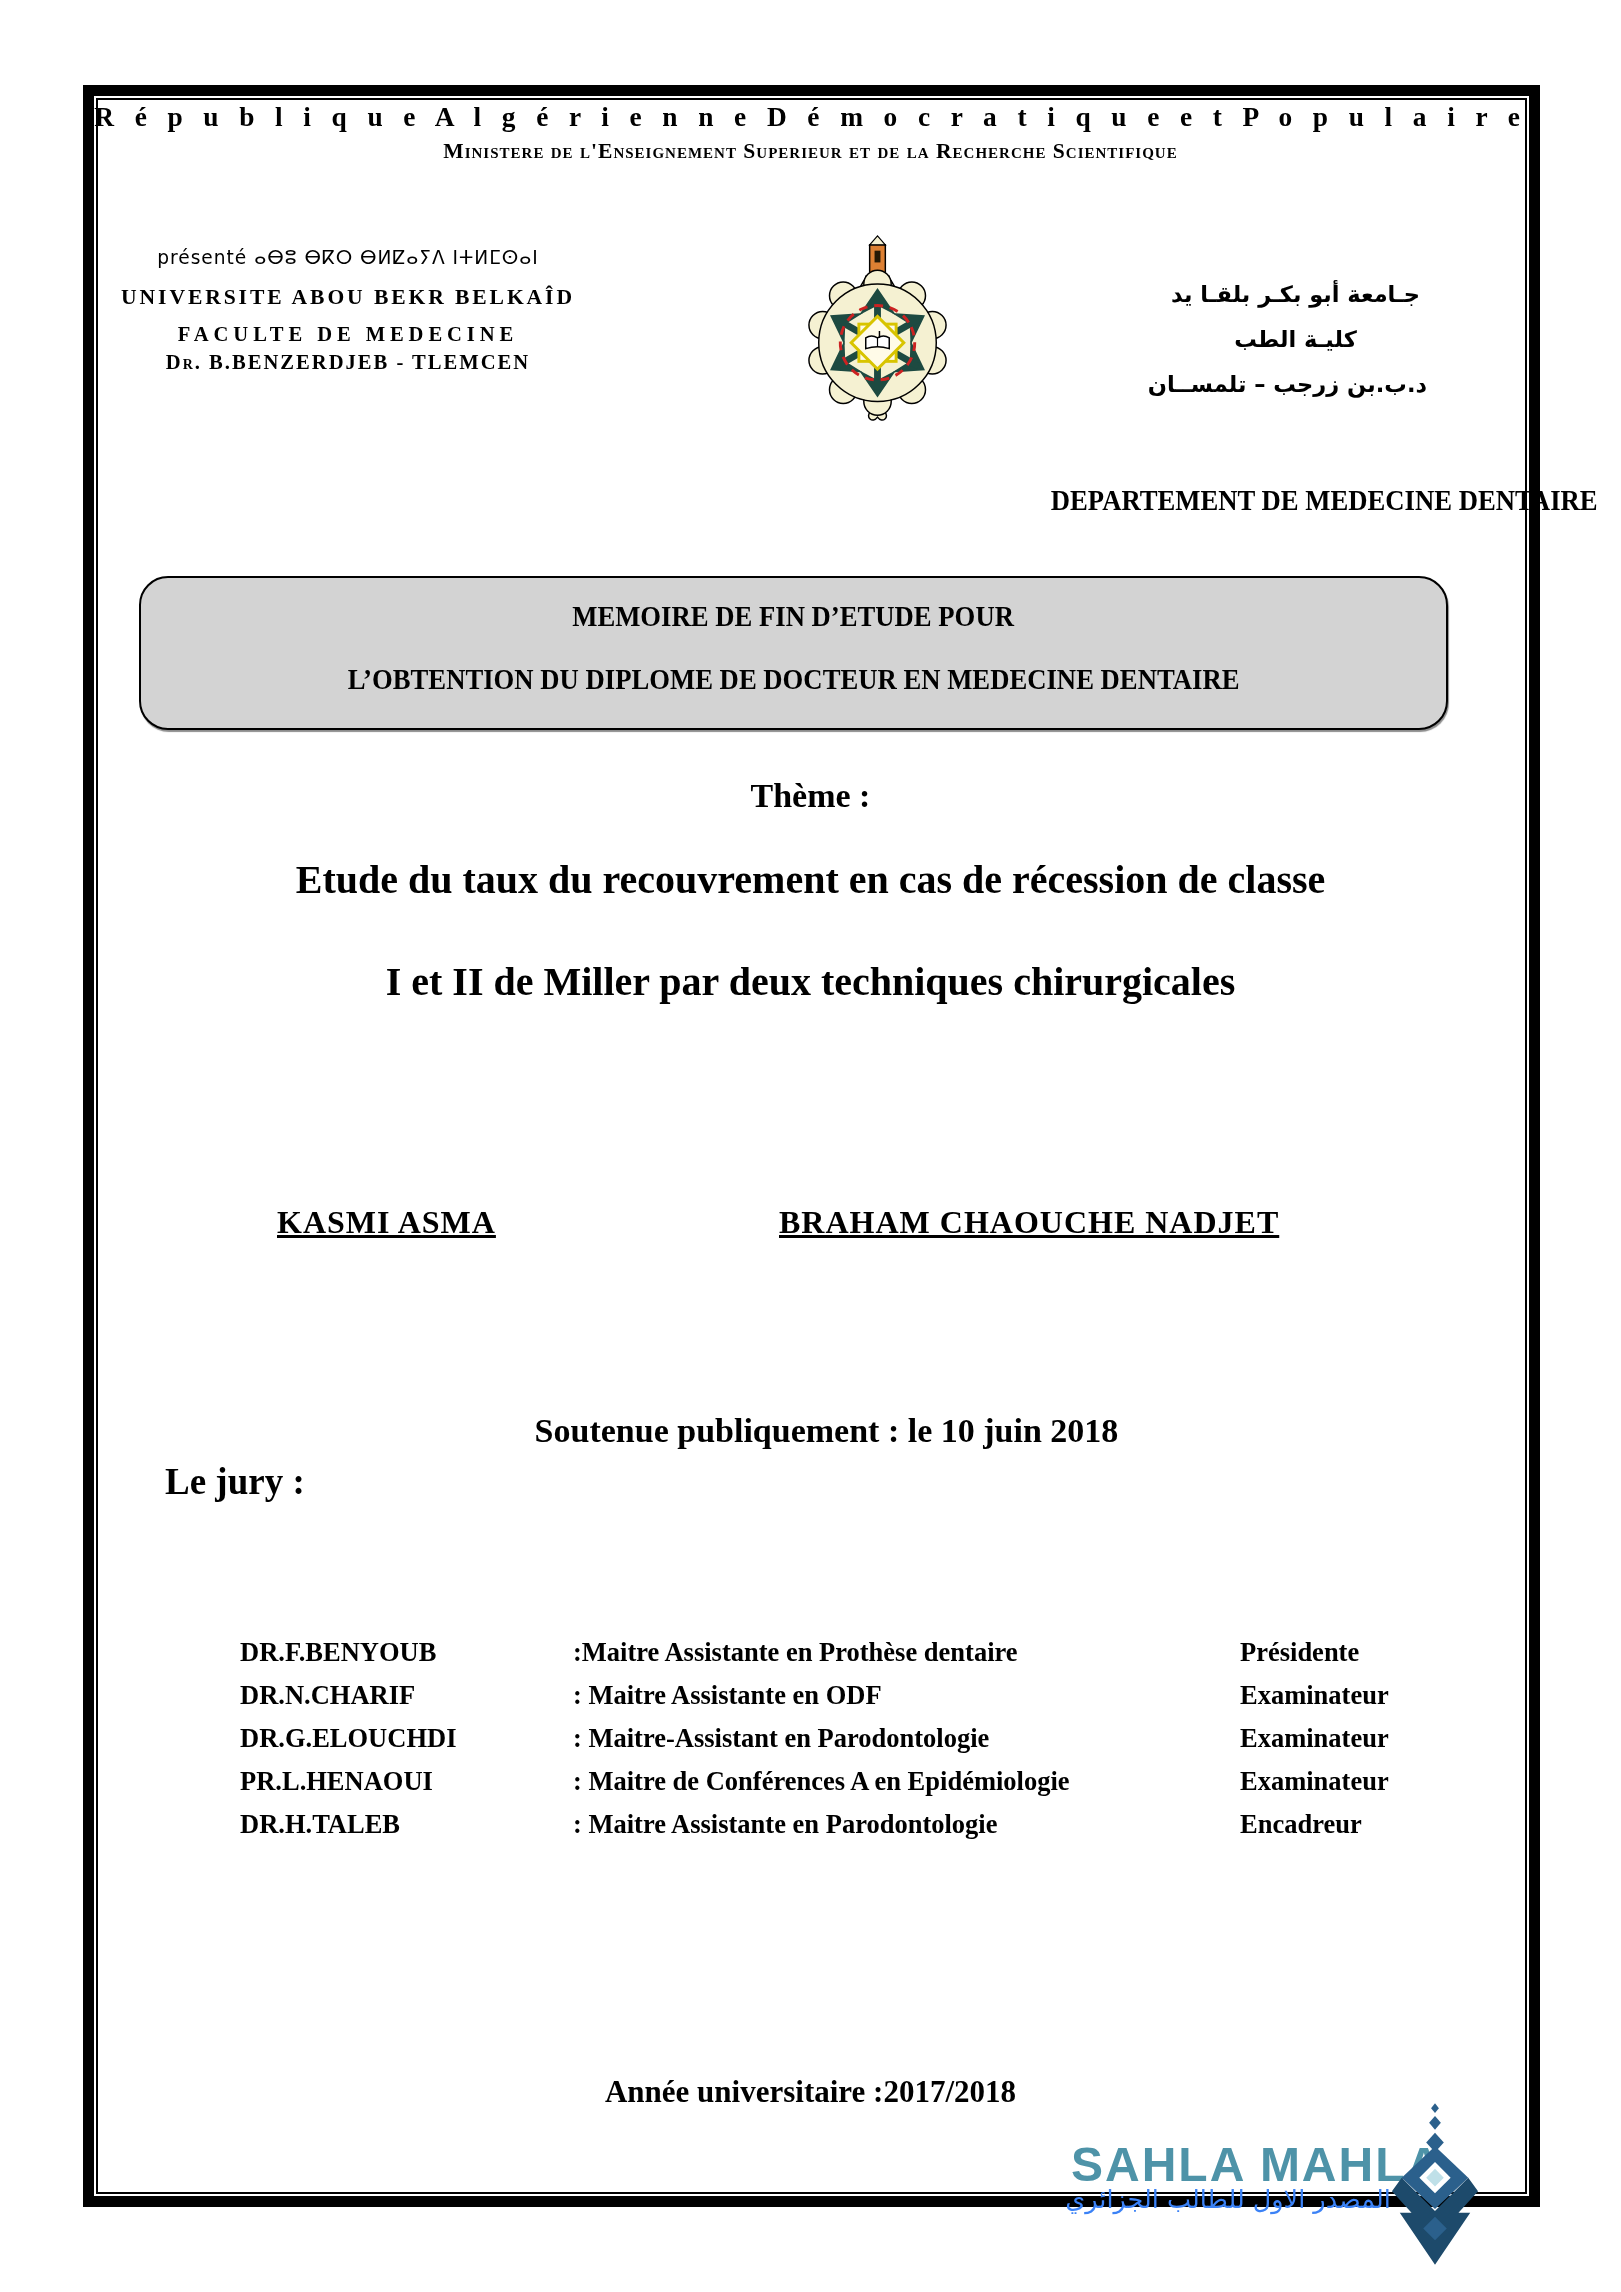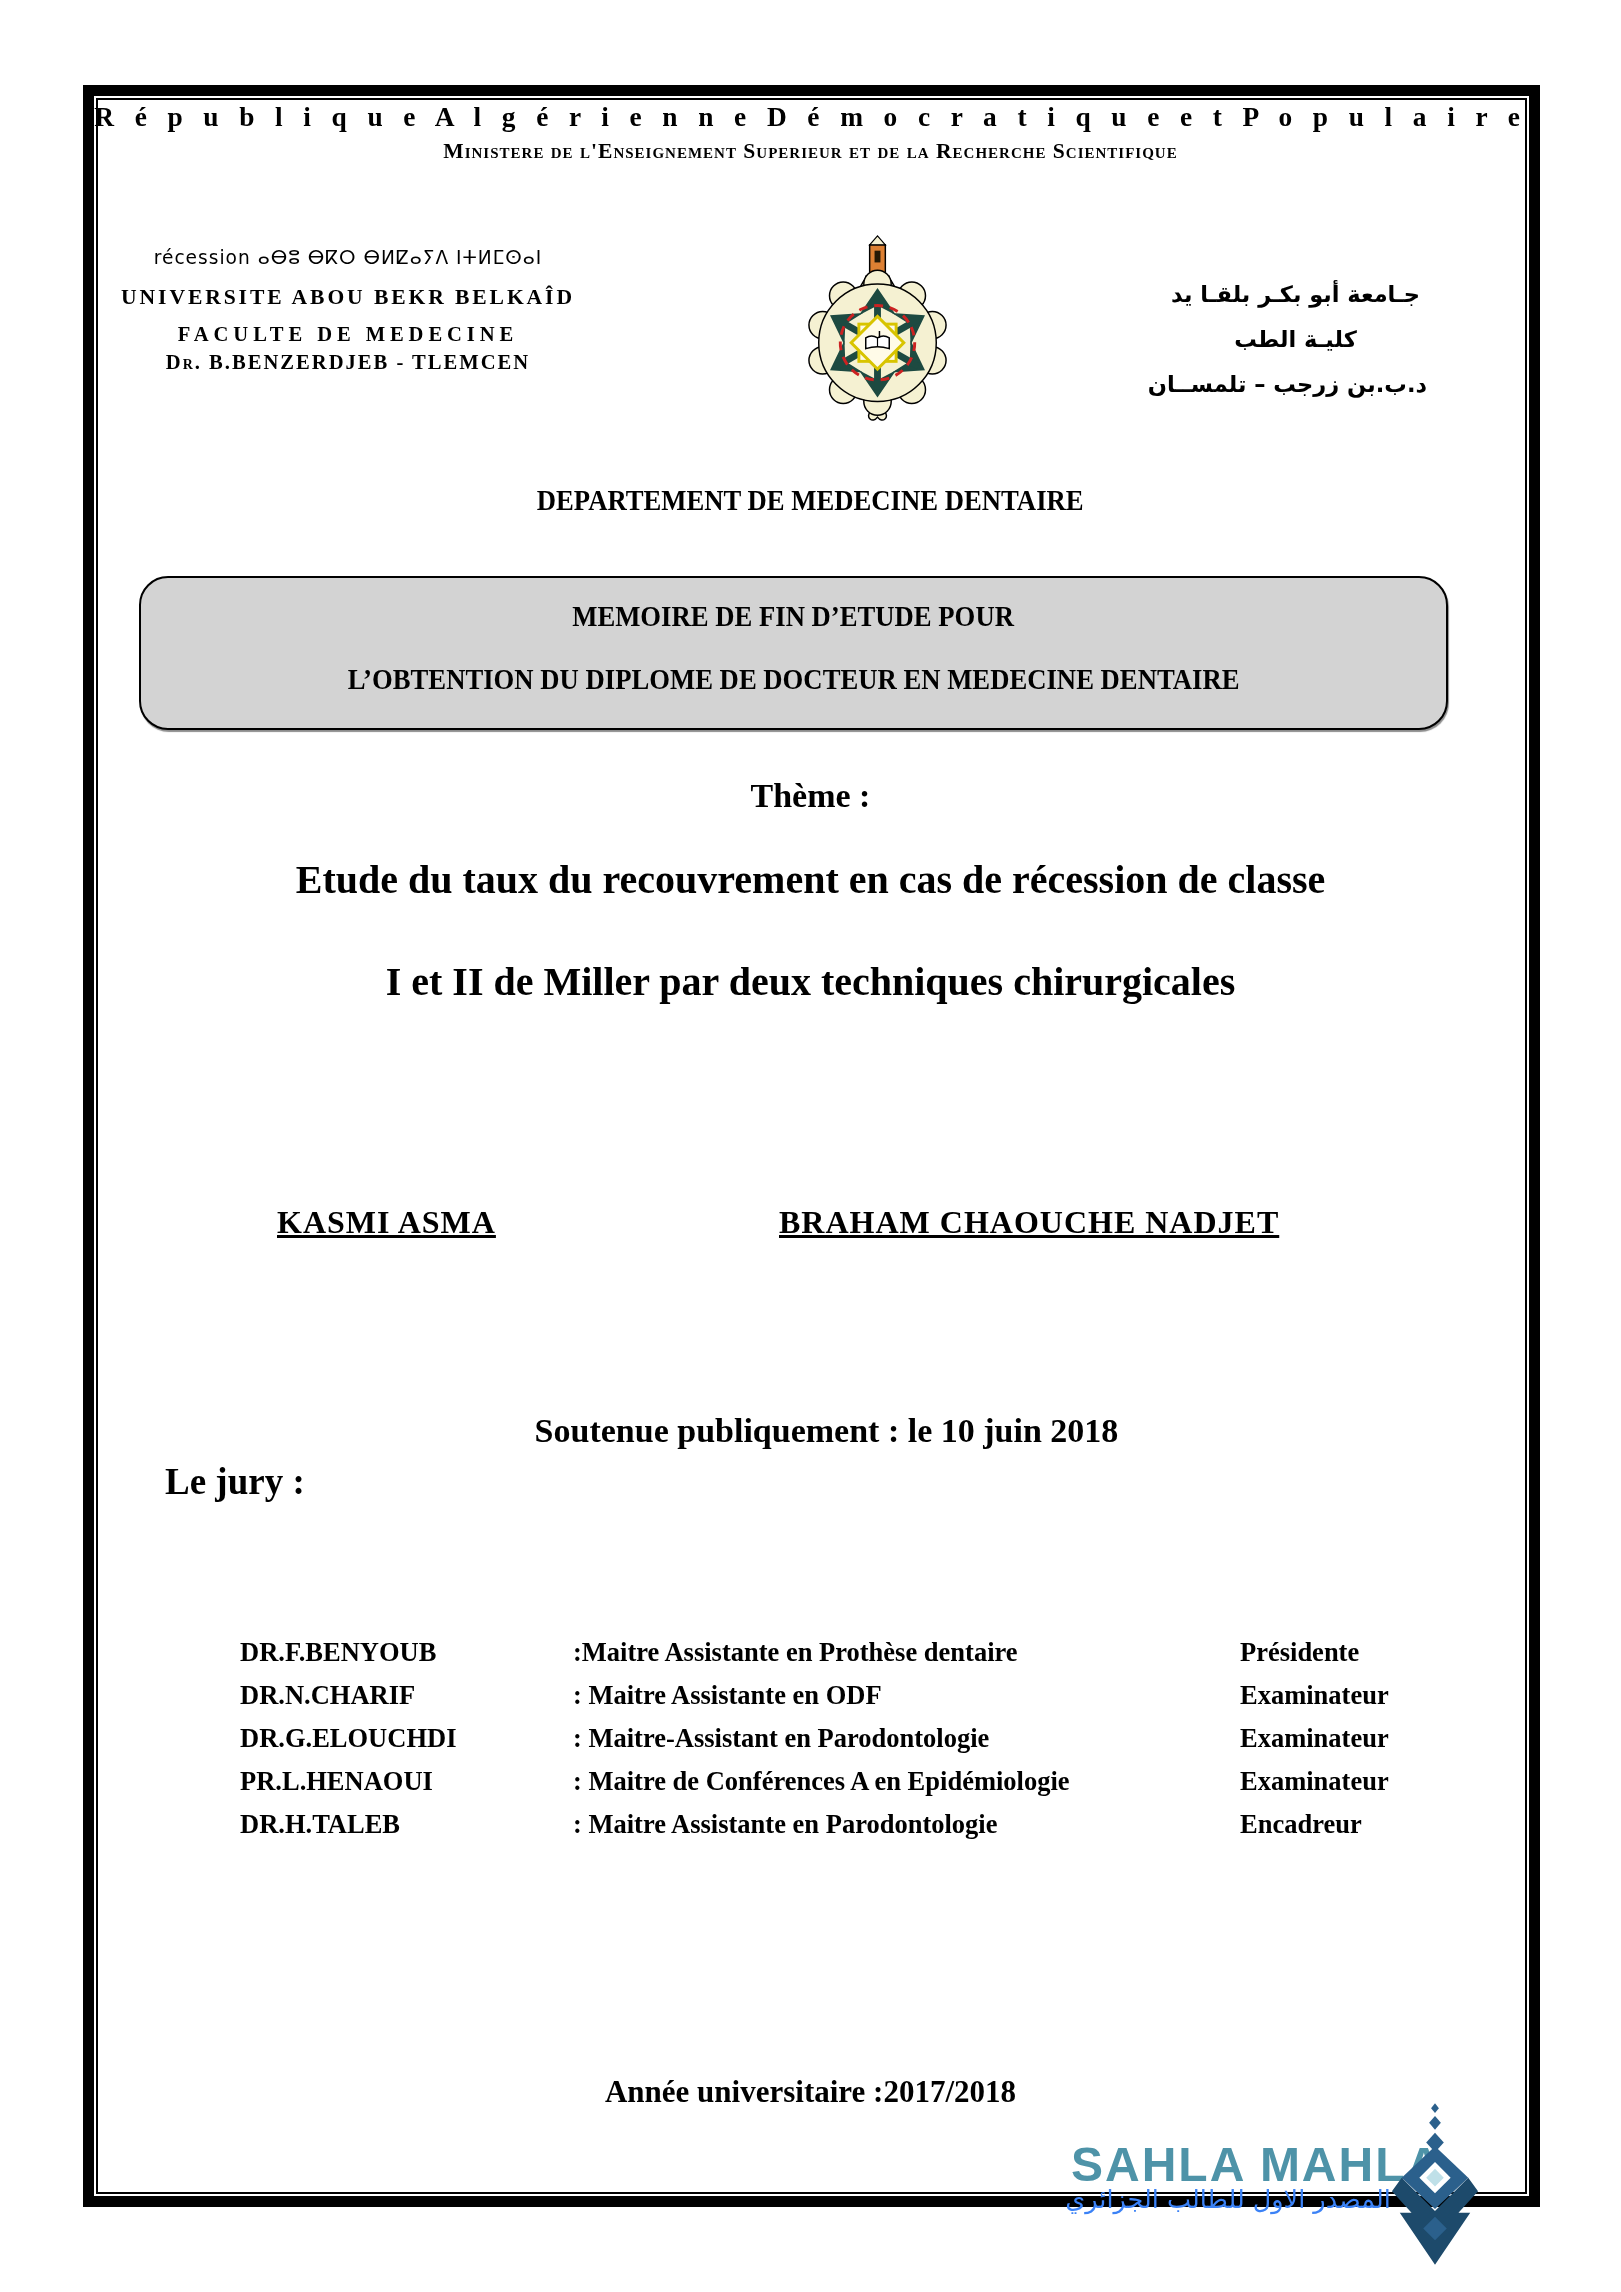--- a/index.html
+++ b/index.html
@@ -32,21 +32,21 @@
 
   .emblem{position:absolute;left:802px;top:235px;}
 
   .inst-right{
     position:absolute;left:1164px;top:272px;width:263px;
     direction:rtl;text-align:center;
     font-family:"DejaVu Sans",sans-serif;font-weight:bold;
     font-size:22.5px;line-height:45px;white-space:nowrap;
   }
 
-  .dept{top:484px;font-size:29px;}
+  .dept{top:484px;font-size:29px;text-align:right;}
   .cond{display:inline-block;transform:scaleX(0.92);transform-origin:center;}
 
   .memoire-box{
     position:absolute;left:139px;top:576px;width:1309px;height:154px;
     background:#d3d3d3;border:2.9px solid #000;border-radius:29px;
     box-sizing:border-box;text-align:center;padding-top:22px;
     box-shadow:1px 2px 1px rgba(0,0,0,0.45);
   }
   .memoire-box .bl{font-size:29px;font-weight:bold;white-space:nowrap;}
   .memoire-box .bl + .bl{margin-top:30px;}
@@ -86,21 +86,21 @@
 <div class="page">
 
   <div class="frame">
     <div class="frame-inner"></div>
   </div>
 
   <div class="center-line hdr1">R é p u b l i q u e   A l g é r i e n n e   D é m o c r a t i q u e   e t   P o p u l a i r e</div>
   <div class="center-line hdr2">Ministere de l'Enseignement Superieur et de la Recherche Scientifique</div>
 
   <div class="inst-left">
-    <div class="tifinagh">récession ⴰⴱⵓ ⴱⴽⵔ ⴱⵍⵇⴰⵢⴷ ⵏⵜⵍⵎⵙⴰⵏ</div>
+    <div class="tifinagh">présenté ⴰⴱⵓ ⴱⴽⵔ ⴱⵍⵇⴰⵢⴷ ⵏⵜⵍⵎⵙⴰⵏ</div>
     <div class="l1">UNIVERSITE ABOU BEKR BELKAÎD</div>
     <div class="l2">FACULTE DE MEDECINE</div>
     <div class="l3">Dr. B.BENZERDJEB - TLEMCEN</div>
   </div>
 
   <div class="emblem">
     <svg width="151" height="191" viewBox="0 0 154 195" xmlns="http://www.w3.org/2000/svg">
 
       <path d="M77,150 C64,162 62,172 70,180 C64,186 72,193 77,186 C82,193 90,186 84,180 C92,172 90,162 77,150 Z" fill="#f5f1d2" stroke="#000" stroke-width="1.5"></path>
 

